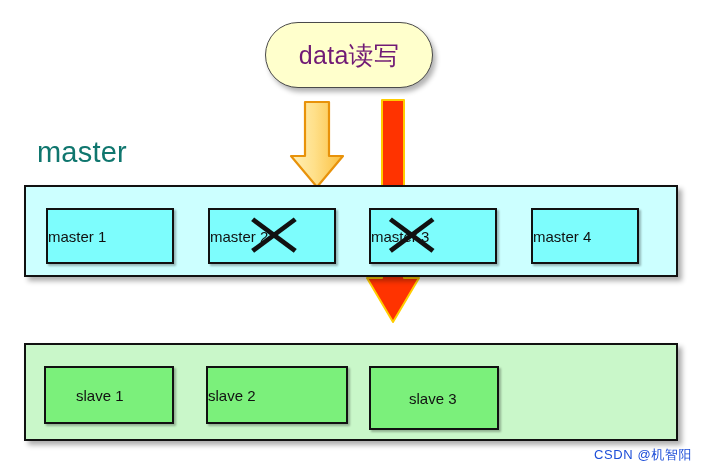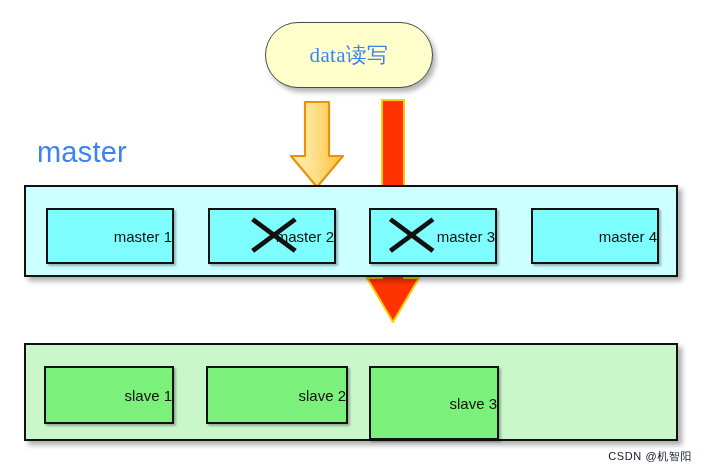--- a/index.html
+++ b/index.html
@@ -28,32 +28,31 @@
     background: #ffffcc;
     border: 1.5px solid #4a4a4a;
     border-radius: 33px;
     box-shadow: 3px 4px 5px rgba(0,0,0,0.30);
     display: flex;
     align-items: center;
     justify-content: center;
     box-sizing: border-box;
   }
   .capsule-label {
-    font-size: 21px;
-    color: #3b82f6;
+    font-size: 25px;
+    color: #701a75;
     letter-spacing: 0.3px;
     white-space: nowrap;
-    font-family: Liberation Serif, serif;
   }
 
   
   .section-caption {
     position: absolute;
     font-size: 29px;
-    color: #3b82f6;
+    color: #0f766e;
     letter-spacing: 0.2px;
     white-space: nowrap;
   }
   #caption-master { left: 37px; top: 136px; }
   #caption-slave  { left: 37px; top: 294px; }
 
   
   .group {
     position: absolute;
     border: 2.5px solid #111111;
@@ -75,41 +74,41 @@
     background: #c9f7c9;
   }
 
   
   .node {
     position: absolute;
     border: 2.5px solid #111111;
     box-sizing: border-box;
     display: flex;
     align-items: center;
-    justify-content: flex-end;
+    justify-content: flex-start;
     box-shadow: 2px 2px 2px rgba(0,0,0,0.28);
   }
   .node-label {
     font-size: 15px;
     color: #111111;
     white-space: nowrap;
   }
   .node.cyan  { background: #7dfdfd; }
   .node.green { background: #7bf07b; }
 
   
   #node-master-0 { left: 20px;  top: 21px; width: 128px; height: 56px; }
   #node-master-1 { left: 182px; top: 21px; width: 128px; height: 56px; }
   #node-master-2 { left: 343px; top: 21px; width: 128px; height: 56px; }
-  #node-master-3 { left: 505px; top: 21px; width: 128px; height: 56px; }
-
-  
-  #node-slave-0 { left: 18px;  top: 21px; width: 130px; height: 58px; }
+  #node-master-3 { left: 505px; top: 21px; width: 108px; height: 56px; }
+
+  
+  #node-slave-0 { left: 18px;  top: 21px; width: 130px; height: 58px; padding-left: 30px; }
   #node-slave-1 { left: 180px; top: 21px; width: 142px; height: 58px; }
-  #node-slave-2 { left: 343px; top: 21px; width: 130px; height: 74px; }
+  #node-slave-2 { left: 343px; top: 21px; width: 130px; height: 64px; padding-left: 38px; }
   #node-slave-3 { left: 505px; top: 21px; width: 130px; height: 58px; }
 
   
   .x-mark {
     position: absolute;
     left: 0;
     top: 0;
     width: 100%;
     height: 100%;
     pointer-events: none;
@@ -121,22 +120,22 @@
     overflow: visible;
   }
   #arrow-yellow { left: 288px; top: 100px; }
   #arrow-red    { left: 364px; top: 100px; }
 
   
   #watermark {
     position: absolute;
     right: 12px;
     bottom: 8px;
-    font-size: 11px;
-    color: #0f172a;
+    font-size: 13px;
+    color: #1d4ed8;
     letter-spacing: 0.6px;
     white-space: nowrap;
   }
 </style>
 </head>
 <body>
 
 <div id="canvas">
 
   <div class="capsule">

